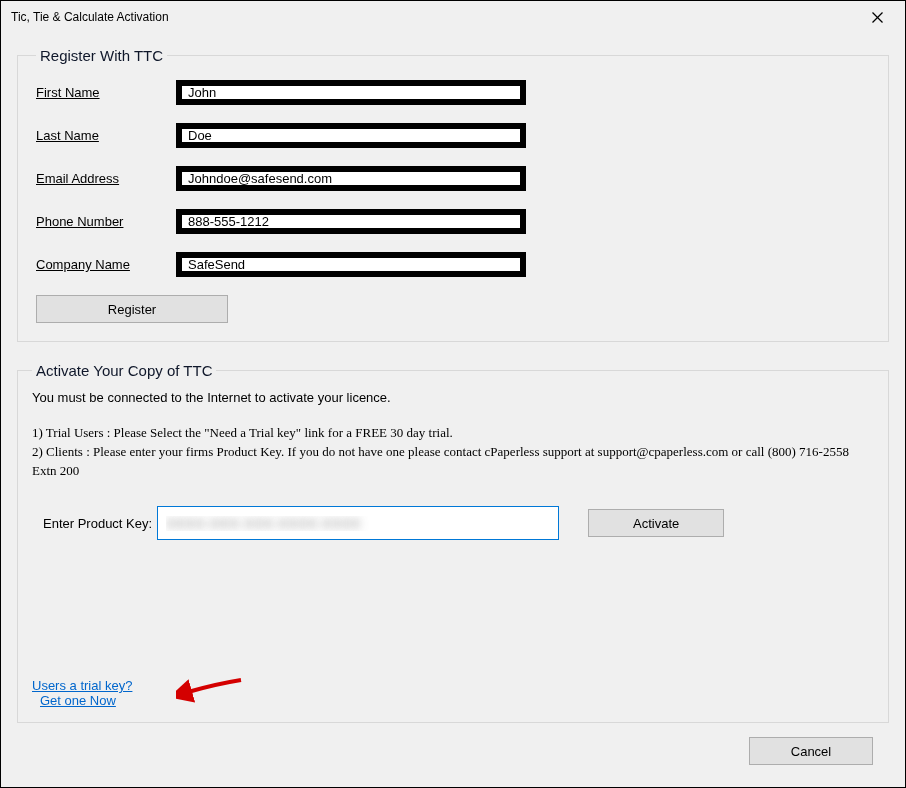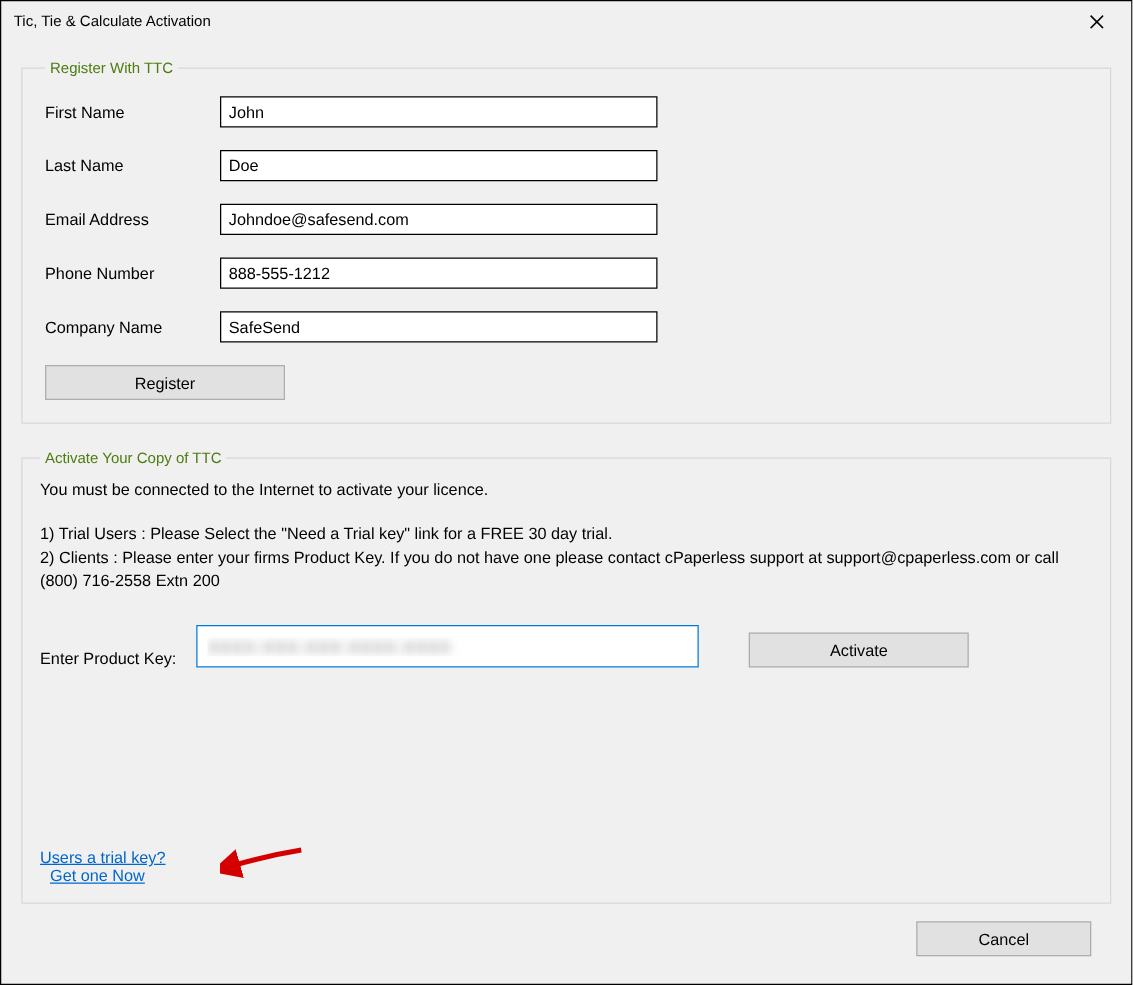--- a/index.html
+++ b/index.html
@@ -48,38 +48,39 @@
       flex-direction: column;
       position: relative;
     }
     fieldset {
       border: 1px solid #d8d8d8;
       padding: 16px 18px 18px 18px;
       margin-top: 10px;
       position: relative;
     }
     legend {
-      font-size: 12px;
+      font-size: 15px;
       padding: 0 4px;
-      color: #4d7c0f;
+      color: #0f172a;
     }
     .form-row {
       display: flex;
       align-items: center;
       margin-bottom: 18px;
     }
     .form-row label {
       width: 140px;
       font-size: 13px;
       flex-shrink: 0;
+      text-decoration: underline;
     }
     .text-input {
       width: 350px;
       height: 25px;
-      border: 1px solid #000000;
+      border: 6px solid #000000;
       background: #fff;
       padding: 2px 6px;
       font-family: inherit;
       font-size: 13px;
     }
     .form-row:last-of-type {
       margin-bottom: 6px;
     }
     .btn {
       background: #e1e1e1;
@@ -110,45 +111,47 @@
       margin-bottom: 18px;
     }
     .instruction-text {
       font-size: 13px;
       line-height: 1.45;
       margin-bottom: 4px;
     }
     .instruction-list {
       font-size: 13px;
       line-height: 1.45;
+      font-family: Liberation Serif, serif;
     }
     .productkey-row {
       display: flex;
-      align-items: flex-end;
+      align-items: center;
       margin-top: 26px;
-      gap: 12px;
+      gap: 1px;
+      margin-left: 11px;
     }
     .productkey-row label {
       font-size: 13px;
       padding-right: 4px;
     }
     .productkey-input {
       width: 402px;
       height: 34px;
       border: 1px solid #0078d7;
       background: #fff;
       font-family: inherit;
       font-size: 13px;
       padding: 2px 8px;
       color: transparent;
       text-shadow: 0 0 8px rgba(90,90,90,0.8);
       letter-spacing: 1px;
     }
     .activate-btn {
-      width: 176px;
+      width: 136px;
       height: 28px;
       margin-left: 28px;
     }
     .trial-link-block {
       position: absolute;
       bottom: 14px;
       left: 14px;
       font-size: 13px;
     }
     .trial-link-block a {
@@ -165,21 +168,21 @@
       bottom: 18px;
       left: 158px;
       pointer-events: none;
     }
     .footer-row {
       display: flex;
       justify-content: flex-end;
       padding: 14px 16px 6px 0;
     }
     .cancel-btn {
-      width: 140px;
+      width: 124px;
       height: 28px;
     }
   </style>
 </head>
 <body>
 
 <div class="window">
 
   <div class="titlebar">
     <span>Tic, Tie &amp; Calculate Activation</span>

